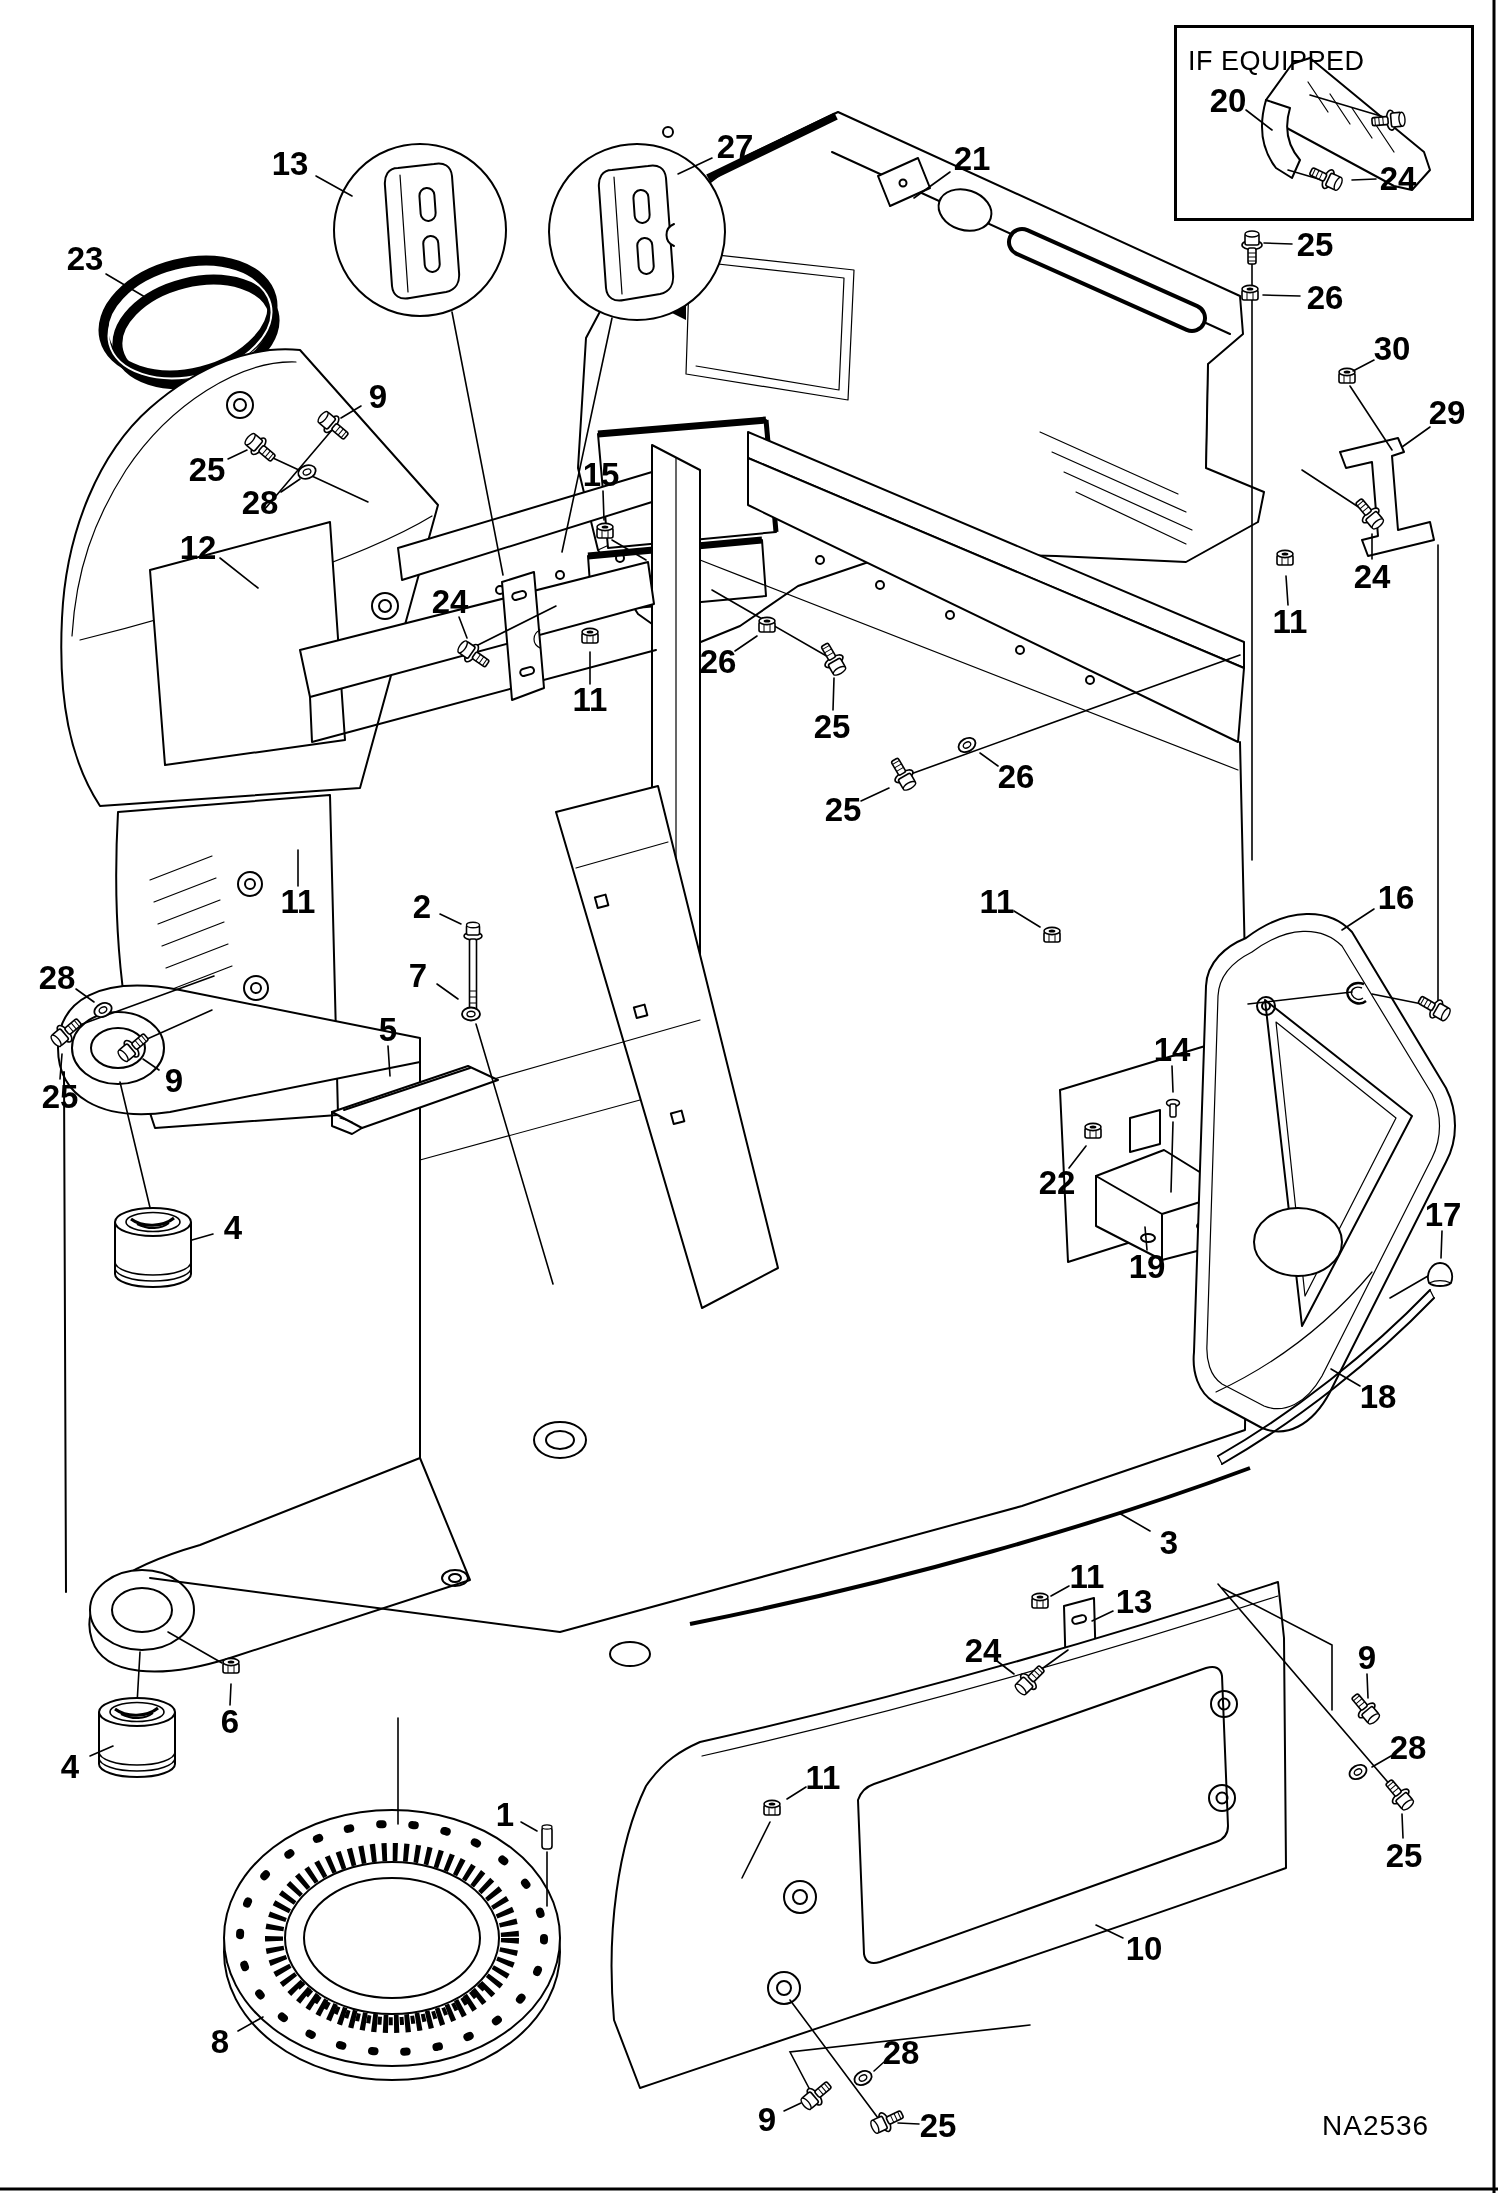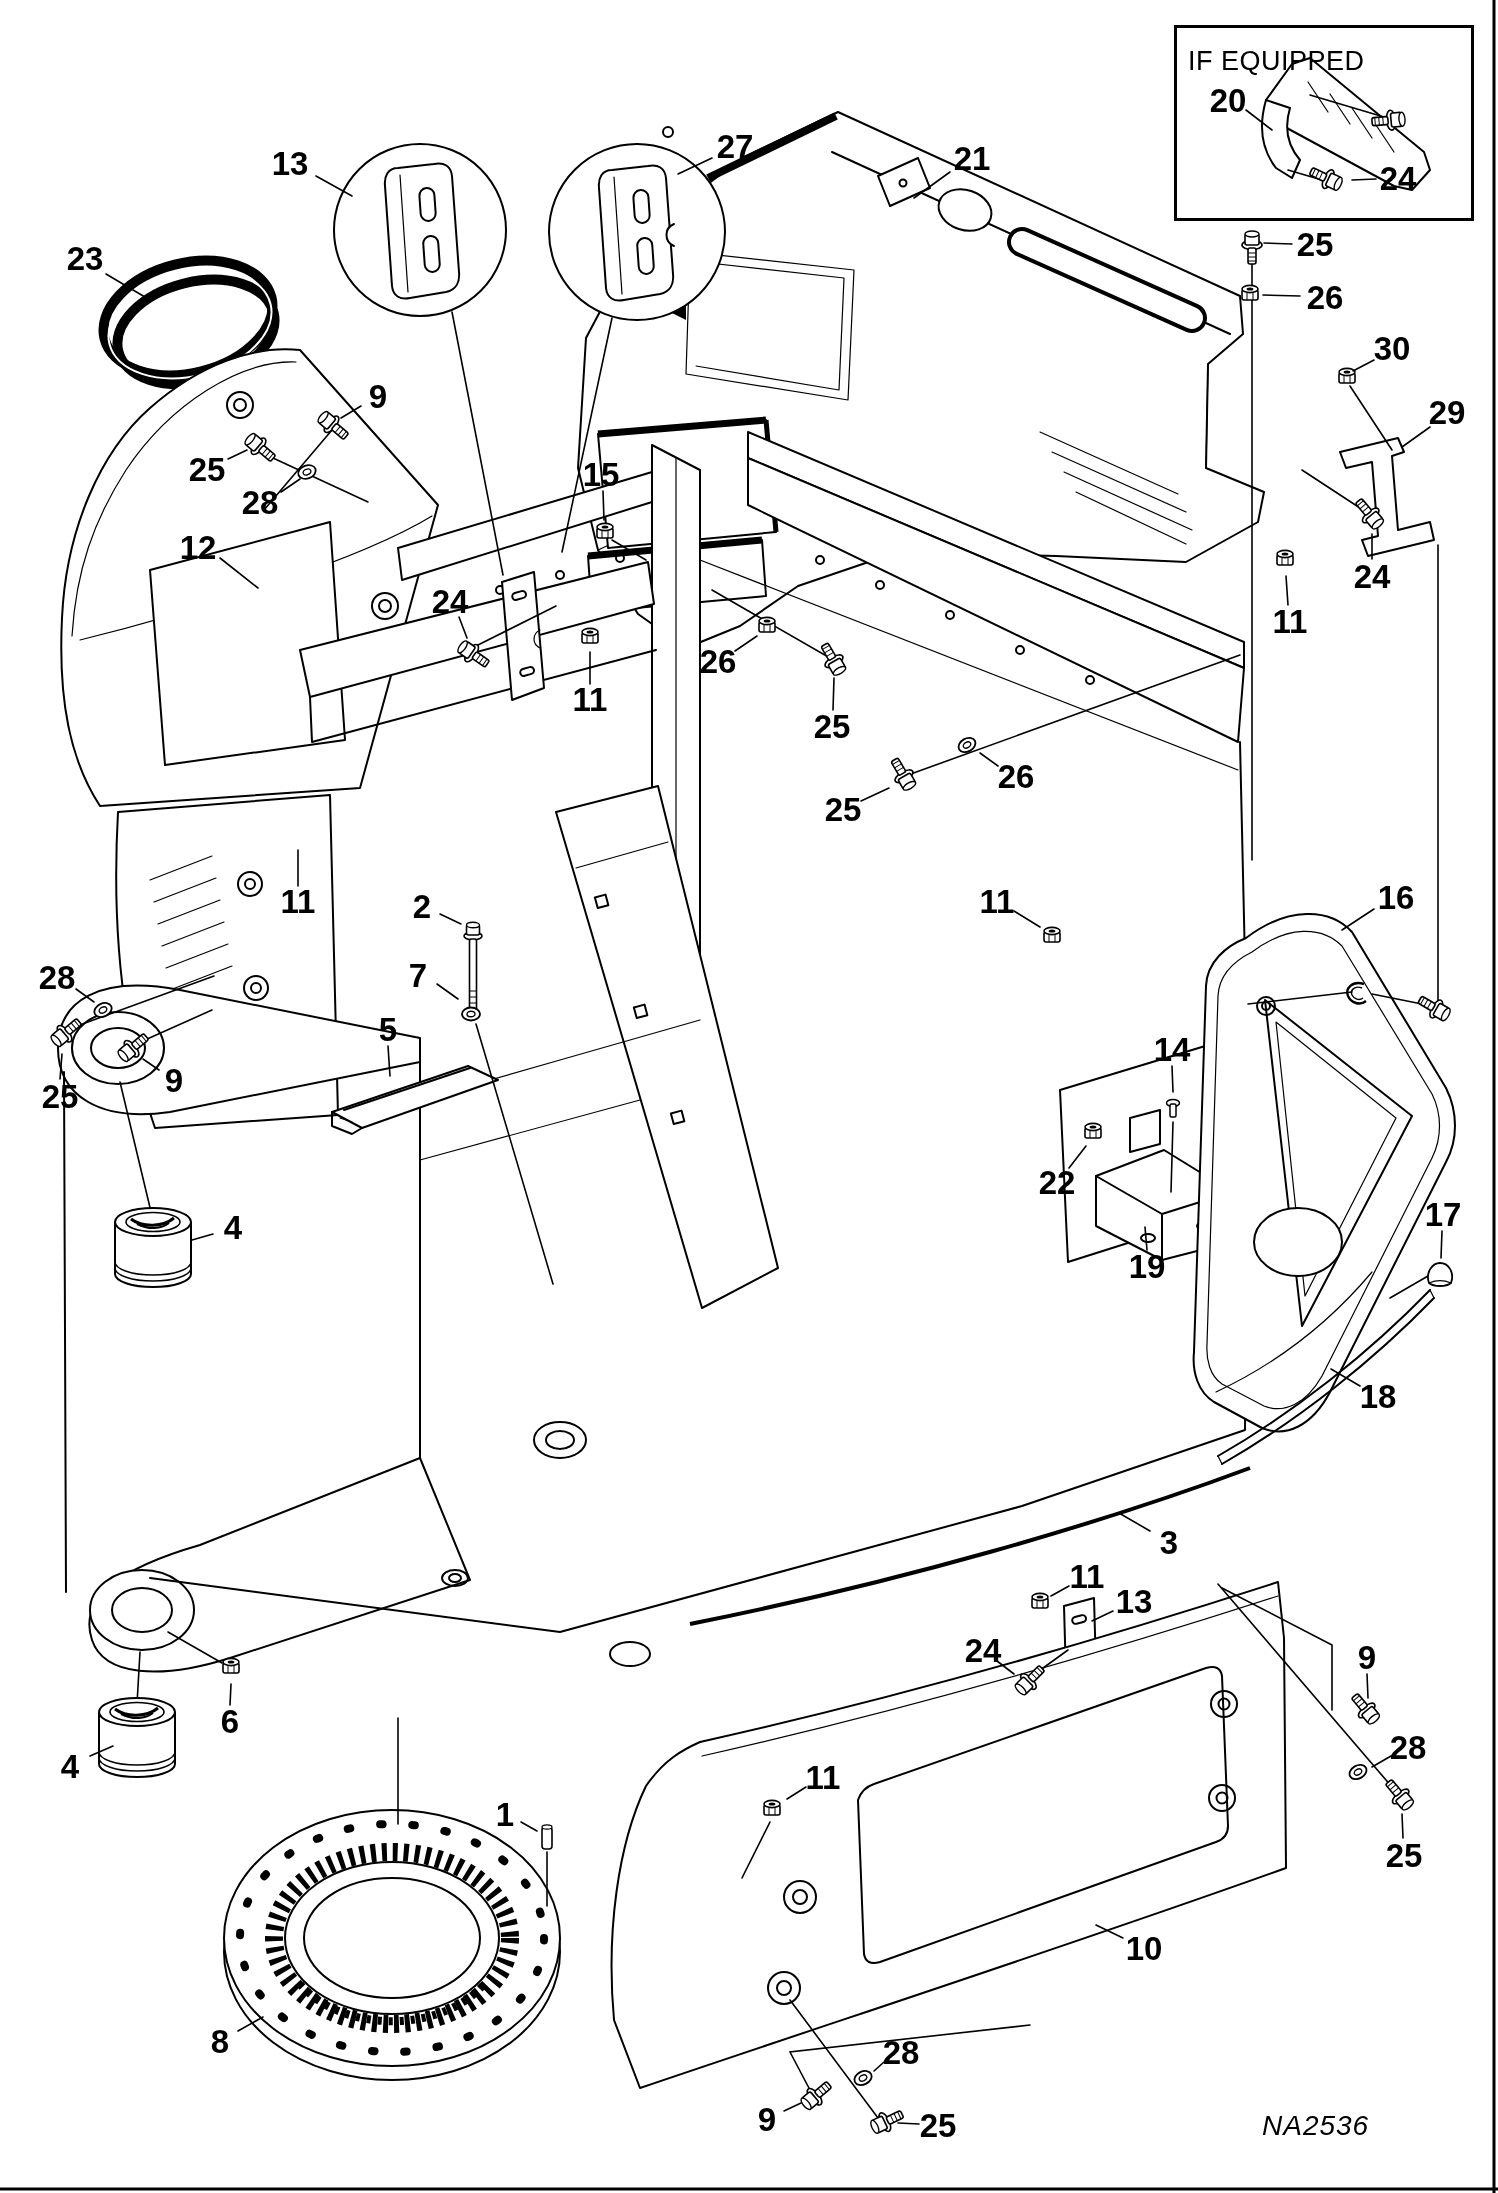--- a/index.html
+++ b/index.html
@@ -456,15 +456,15 @@
         <line x1="784" y1="2111" x2="801" y2="2103" class="leader"></line>
         <text x="767" y="2119" class="callout" text-anchor="middle" dominant-baseline="central">9</text>
         <line x1="919" y1="2124" x2="898" y2="2123" class="leader"></line>
         <text x="938" y="2125" class="callout" text-anchor="middle" dominant-baseline="central">25</text>
       </g>
 </svg>
 
 <div class="if-box" style="left:1174px;top:25px;width:294px;height:190px;background:transparent;"></div>
 <div class="if-title" style="left:1188px;top:34px;margin-top:12px;">IF EQUIPPED</div>
 
-<div class="drawing-num" style="left:1262px;top:2110px;font-style:italic;">NA2536</div>
+<div class="drawing-num" style="left:1322px;top:2110px;">NA2536</div>
 
 </div>
 
 </body></html>

